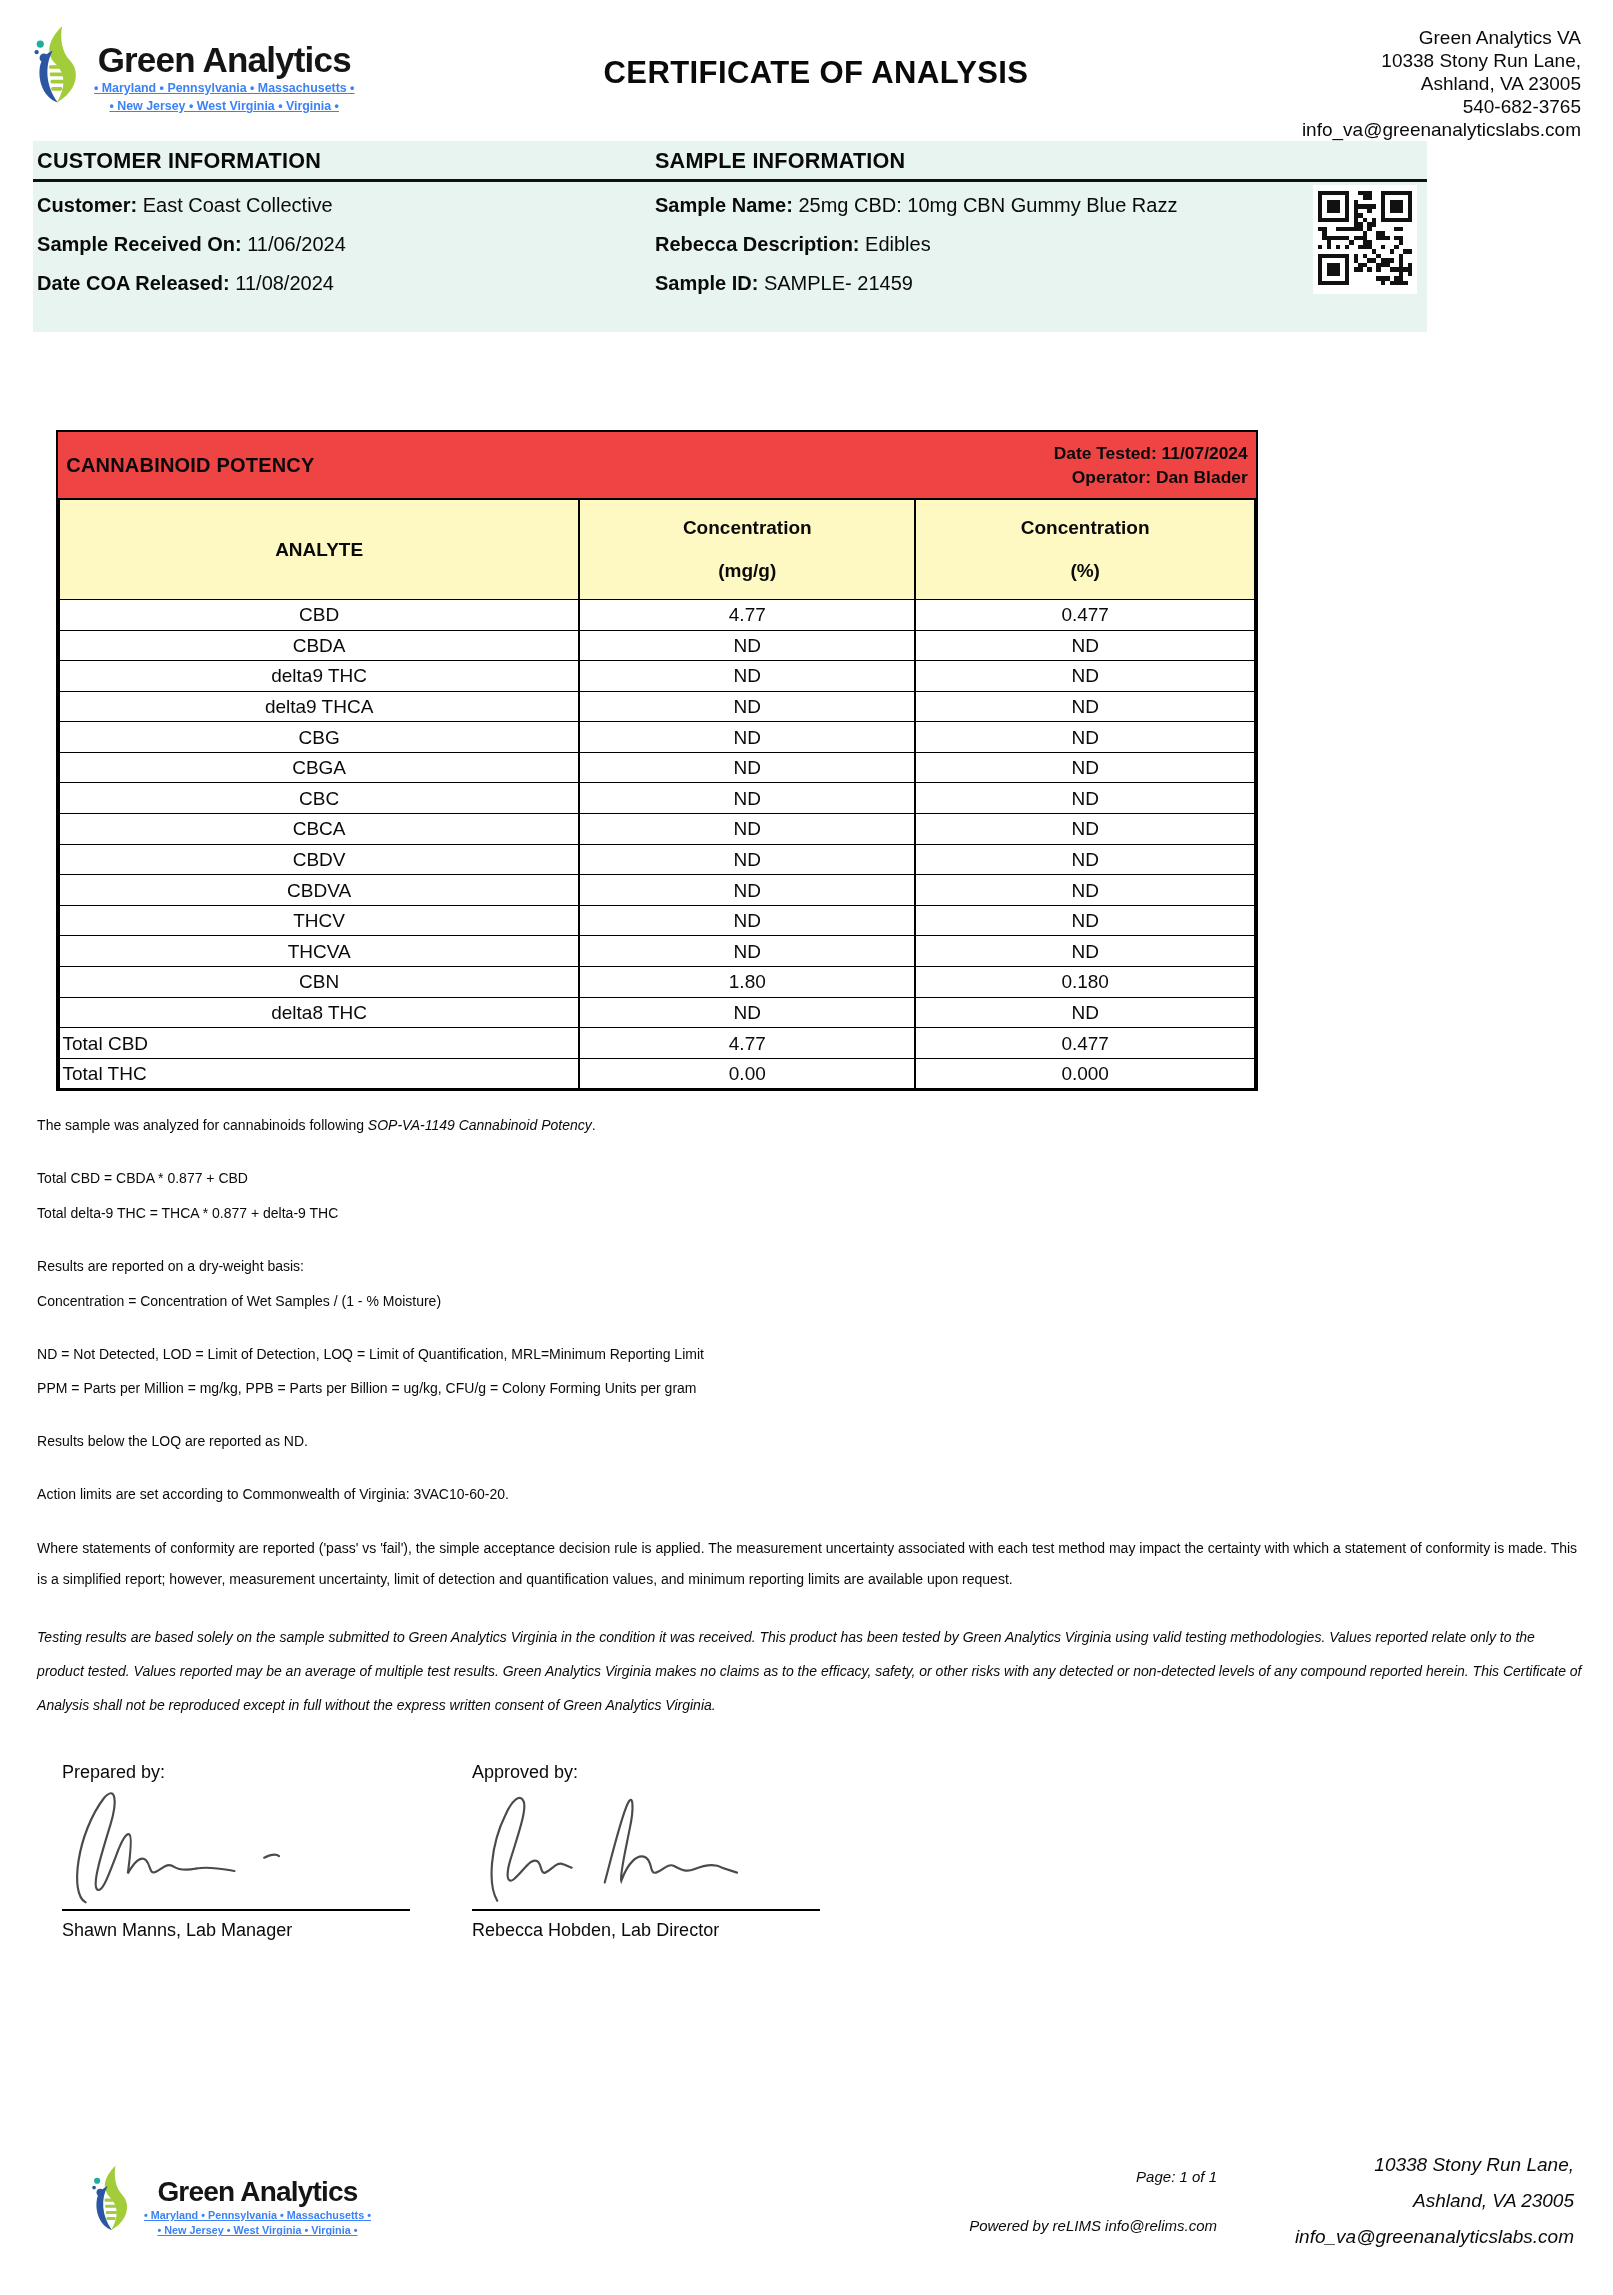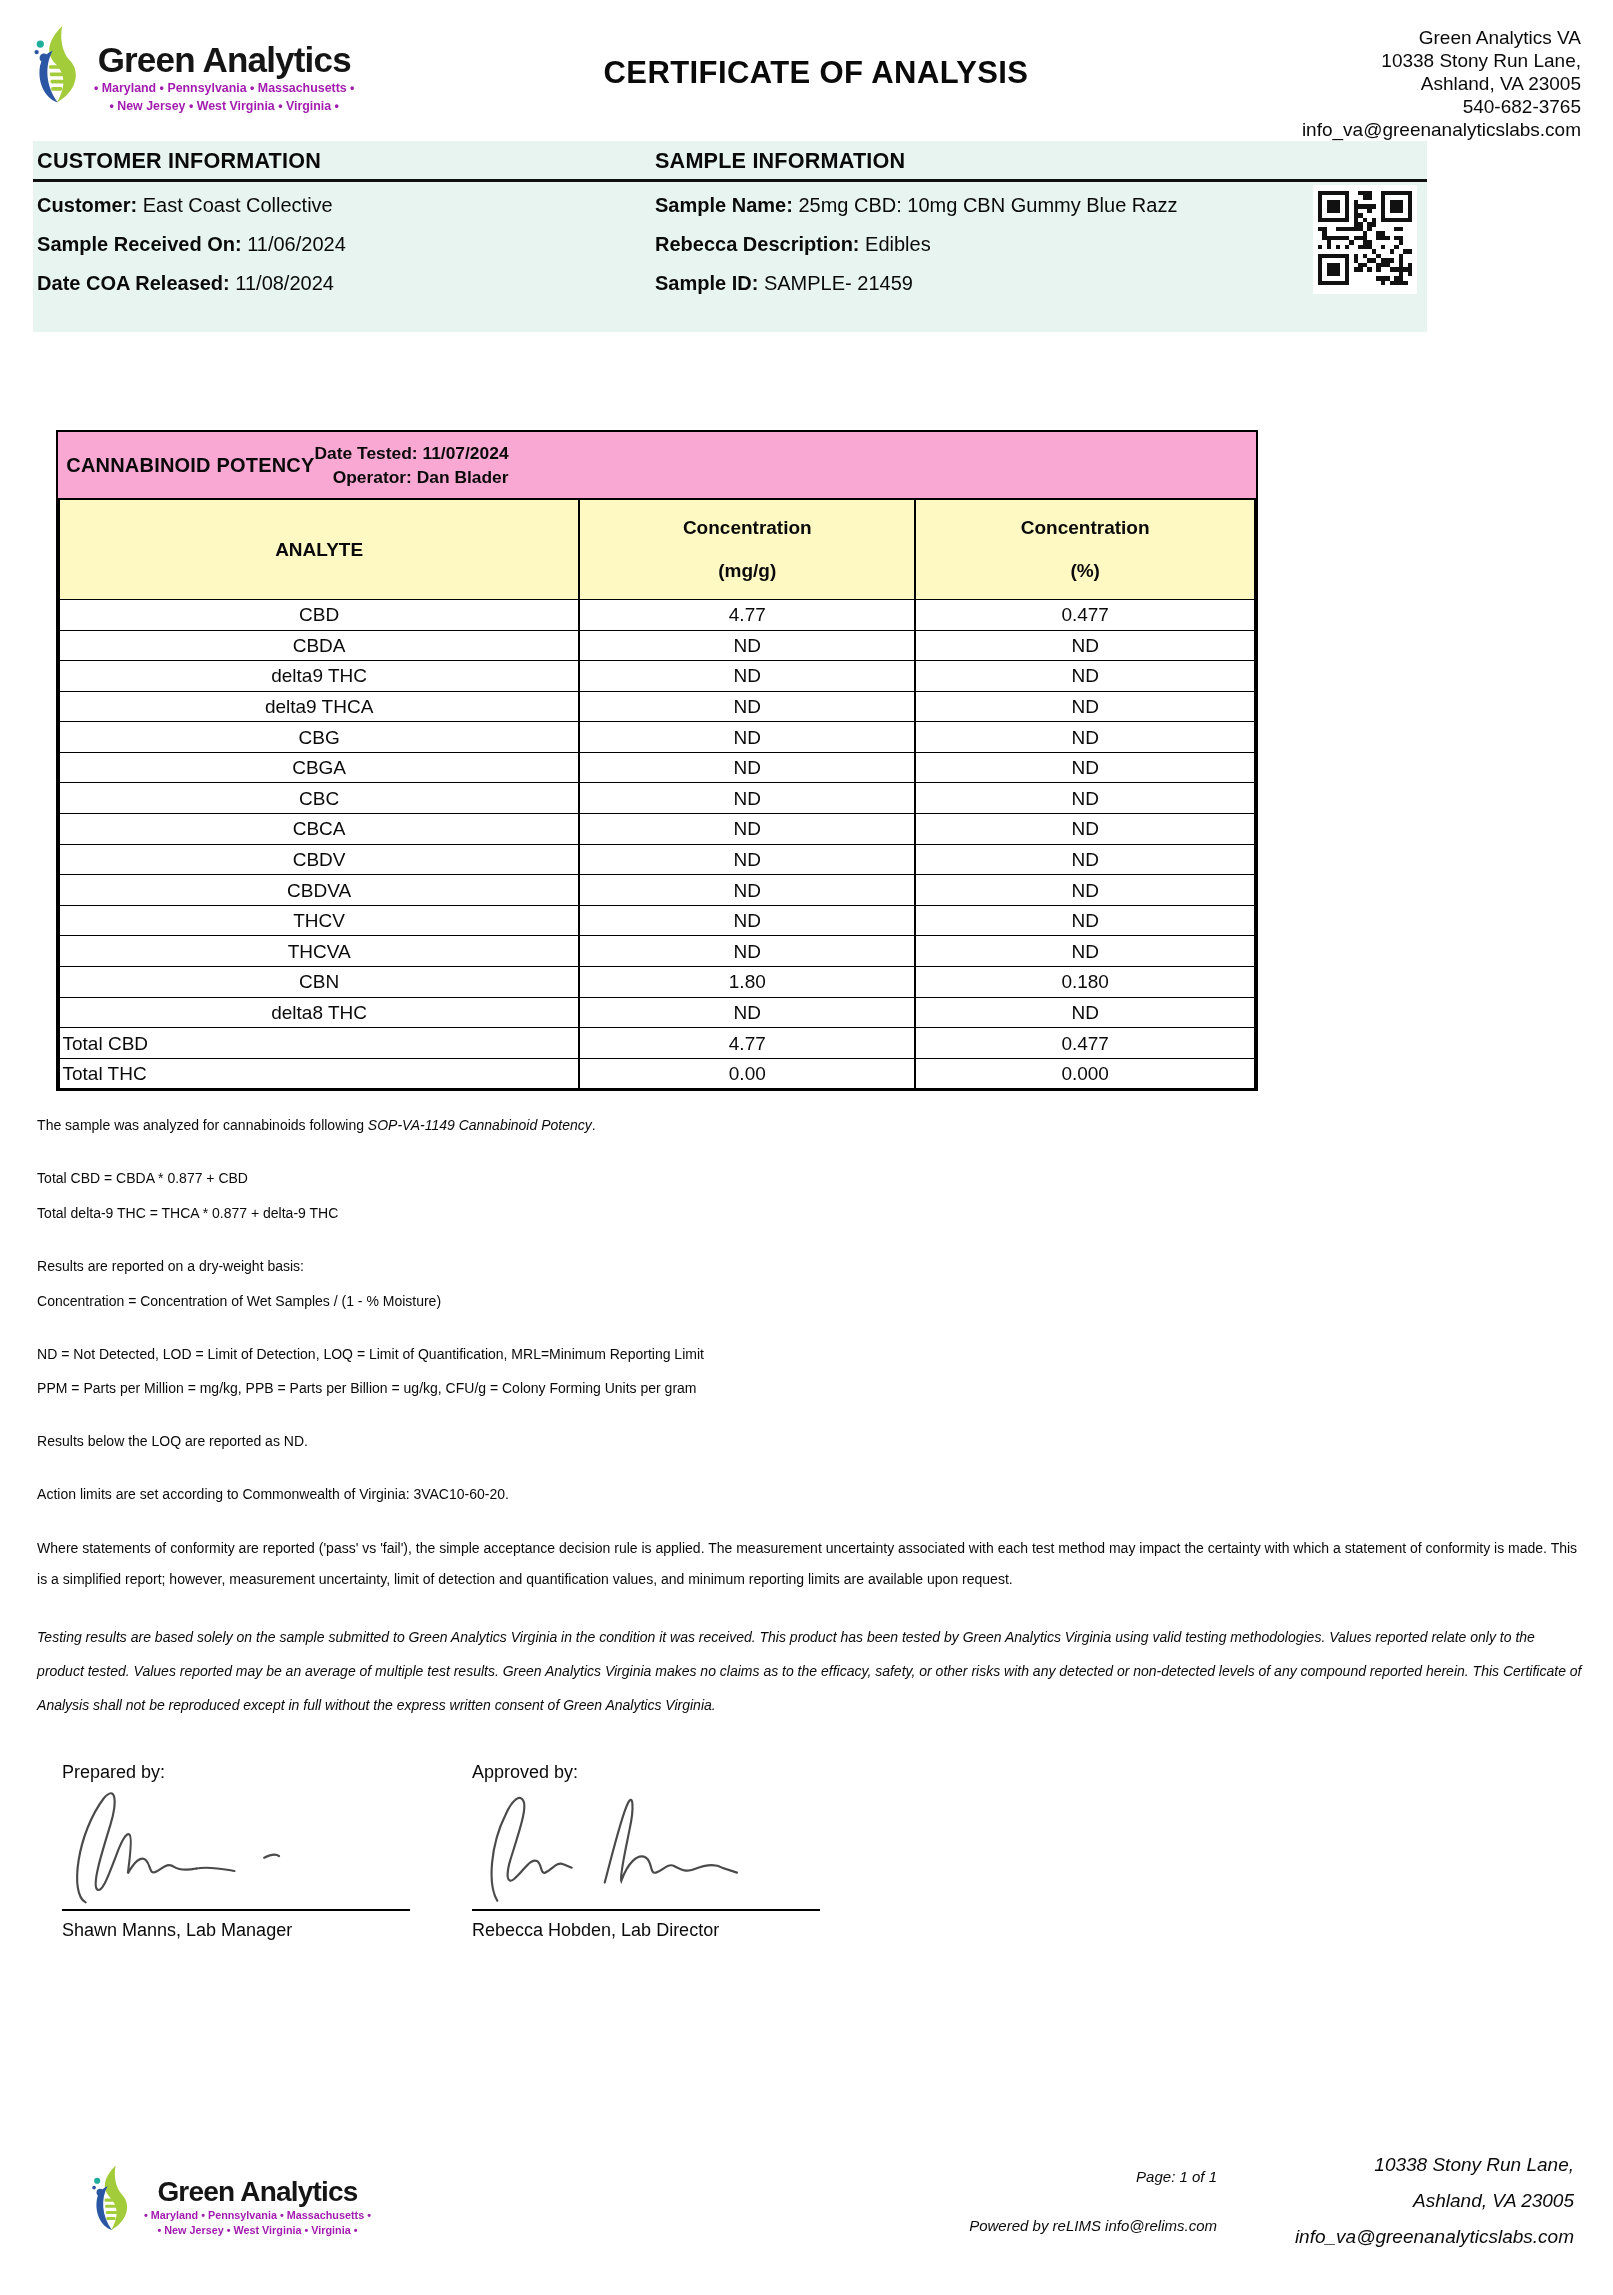--- a/index.html
+++ b/index.html
@@ -11,40 +11,40 @@
     position:relative;
   }
   .page { width:1614px; height:2295px; padding:23px 33px 0; position:relative; }
 
   
   .top { display:flex; align-items:flex-start; }
   .logo { display:flex; gap:10px; align-items:flex-start; }
   .logo-head { width:375px; }
   .logo-textcol { display:flex; flex-direction:column; align-items:center; }
   .logo-name { font-size:35px; font-weight:bold; letter-spacing:-0.8px; color:#151515; line-height:38px; margin-top:18px; }
-  .logo-states { font-size:12.4px; font-weight:bold; color:#a21caf; line-height:18px; text-align:center; }
+  .logo-states { font-size:12.4px; font-weight:bold; color:#3b82f6; line-height:18px; text-align:center;text-decoration:underline; }
   .doc-title { flex:1; text-align:center; font-size:31px; font-weight:bold; letter-spacing:0.4px; margin:31.5px 0 0; }
   .lab-info { width:357px; text-align:right; font-size:19px; line-height:23px; padding-top:3.3px; }
 
   
   .info-band { background:#e8f4f0; width:1394px; position:relative; }
   .info-headers { display:flex; padding-top:6.6px; border-bottom:3.3px solid #101010; }
   .info-headers .ih { font-size:21.6px; font-weight:bold; padding-bottom:5px; letter-spacing:0.2px; }
   .ih-customer { width:622px; padding-left:4.1px; }
   .info-body { display:flex; padding:13.3px 0 20px; position:relative; min-height:116px; }
   .info-col { font-size:20px; }
   .col-customer { width:622px; padding-left:4.1px; }
   .field-row { margin-bottom:17.4px; line-height:21.6px; }
   .field-row b { font-weight:bold; }
   .qr-box { position:absolute; top:3.3px; right:10px; width:104px; height:109px; background:#fff;
             display:flex; align-items:center; justify-content:center; }
 
   
   .potency { margin-top:98px; margin-left:23px; width:1202px; border:2.5px solid #000; }
-  .potency-header { background:#f9a8d4; display:flex; justify-content:flex-start; align-items:center;
+  .potency-header { background:#ef4444; display:flex; justify-content:space-between; align-items:center;
                     padding:6.6px 8.3px; min-height:66px; }
   .potency-title { font-size:20px; font-weight:bold; letter-spacing:0.2px; }
   .potency-meta { text-align:right; font-size:17.4px; font-weight:bold; line-height:24px; }
   table.potency-table { width:100%; border-collapse:collapse; }
   .potency-table th {
     background:#fef9c3; font-size:19px; font-weight:bold; text-align:center;
     border-top:2.5px solid #000; border-bottom:1.7px solid #000; border-left:2.5px solid #000; border-right:2.5px solid #000;
     padding:16.6px 0; vertical-align:middle;
   }
   .potency-table th .l2 { margin-top:21.6px; }

